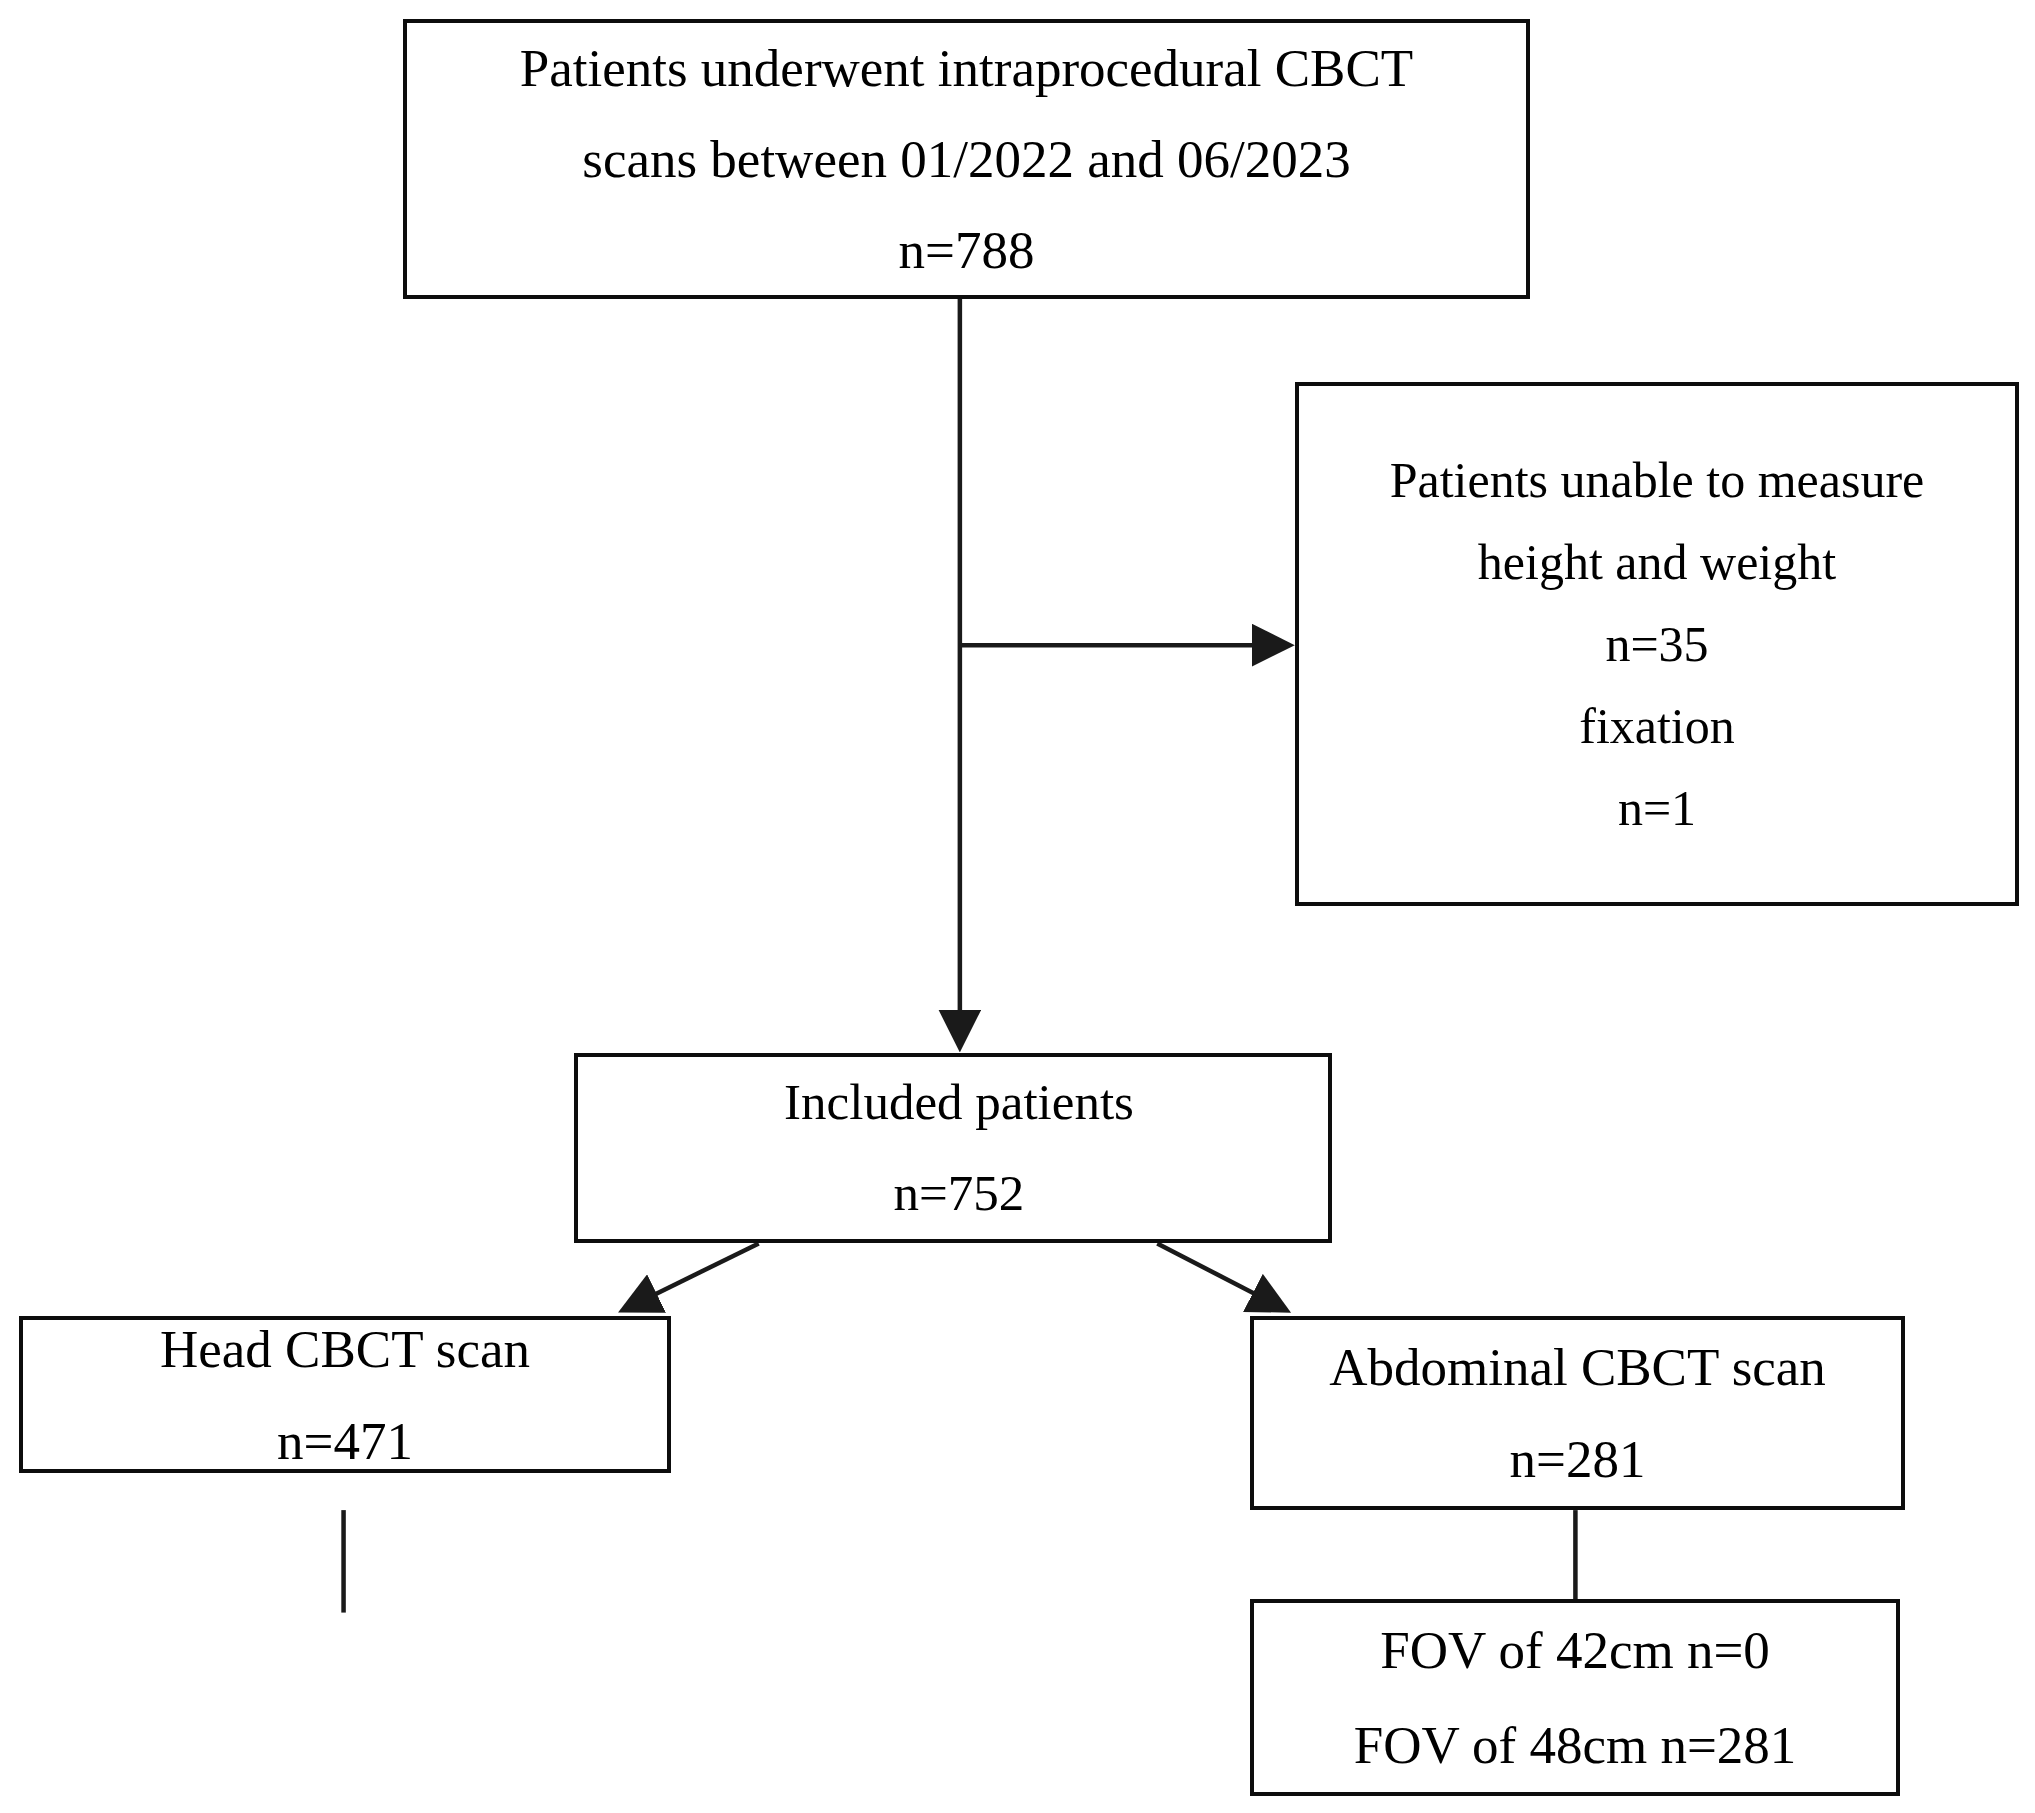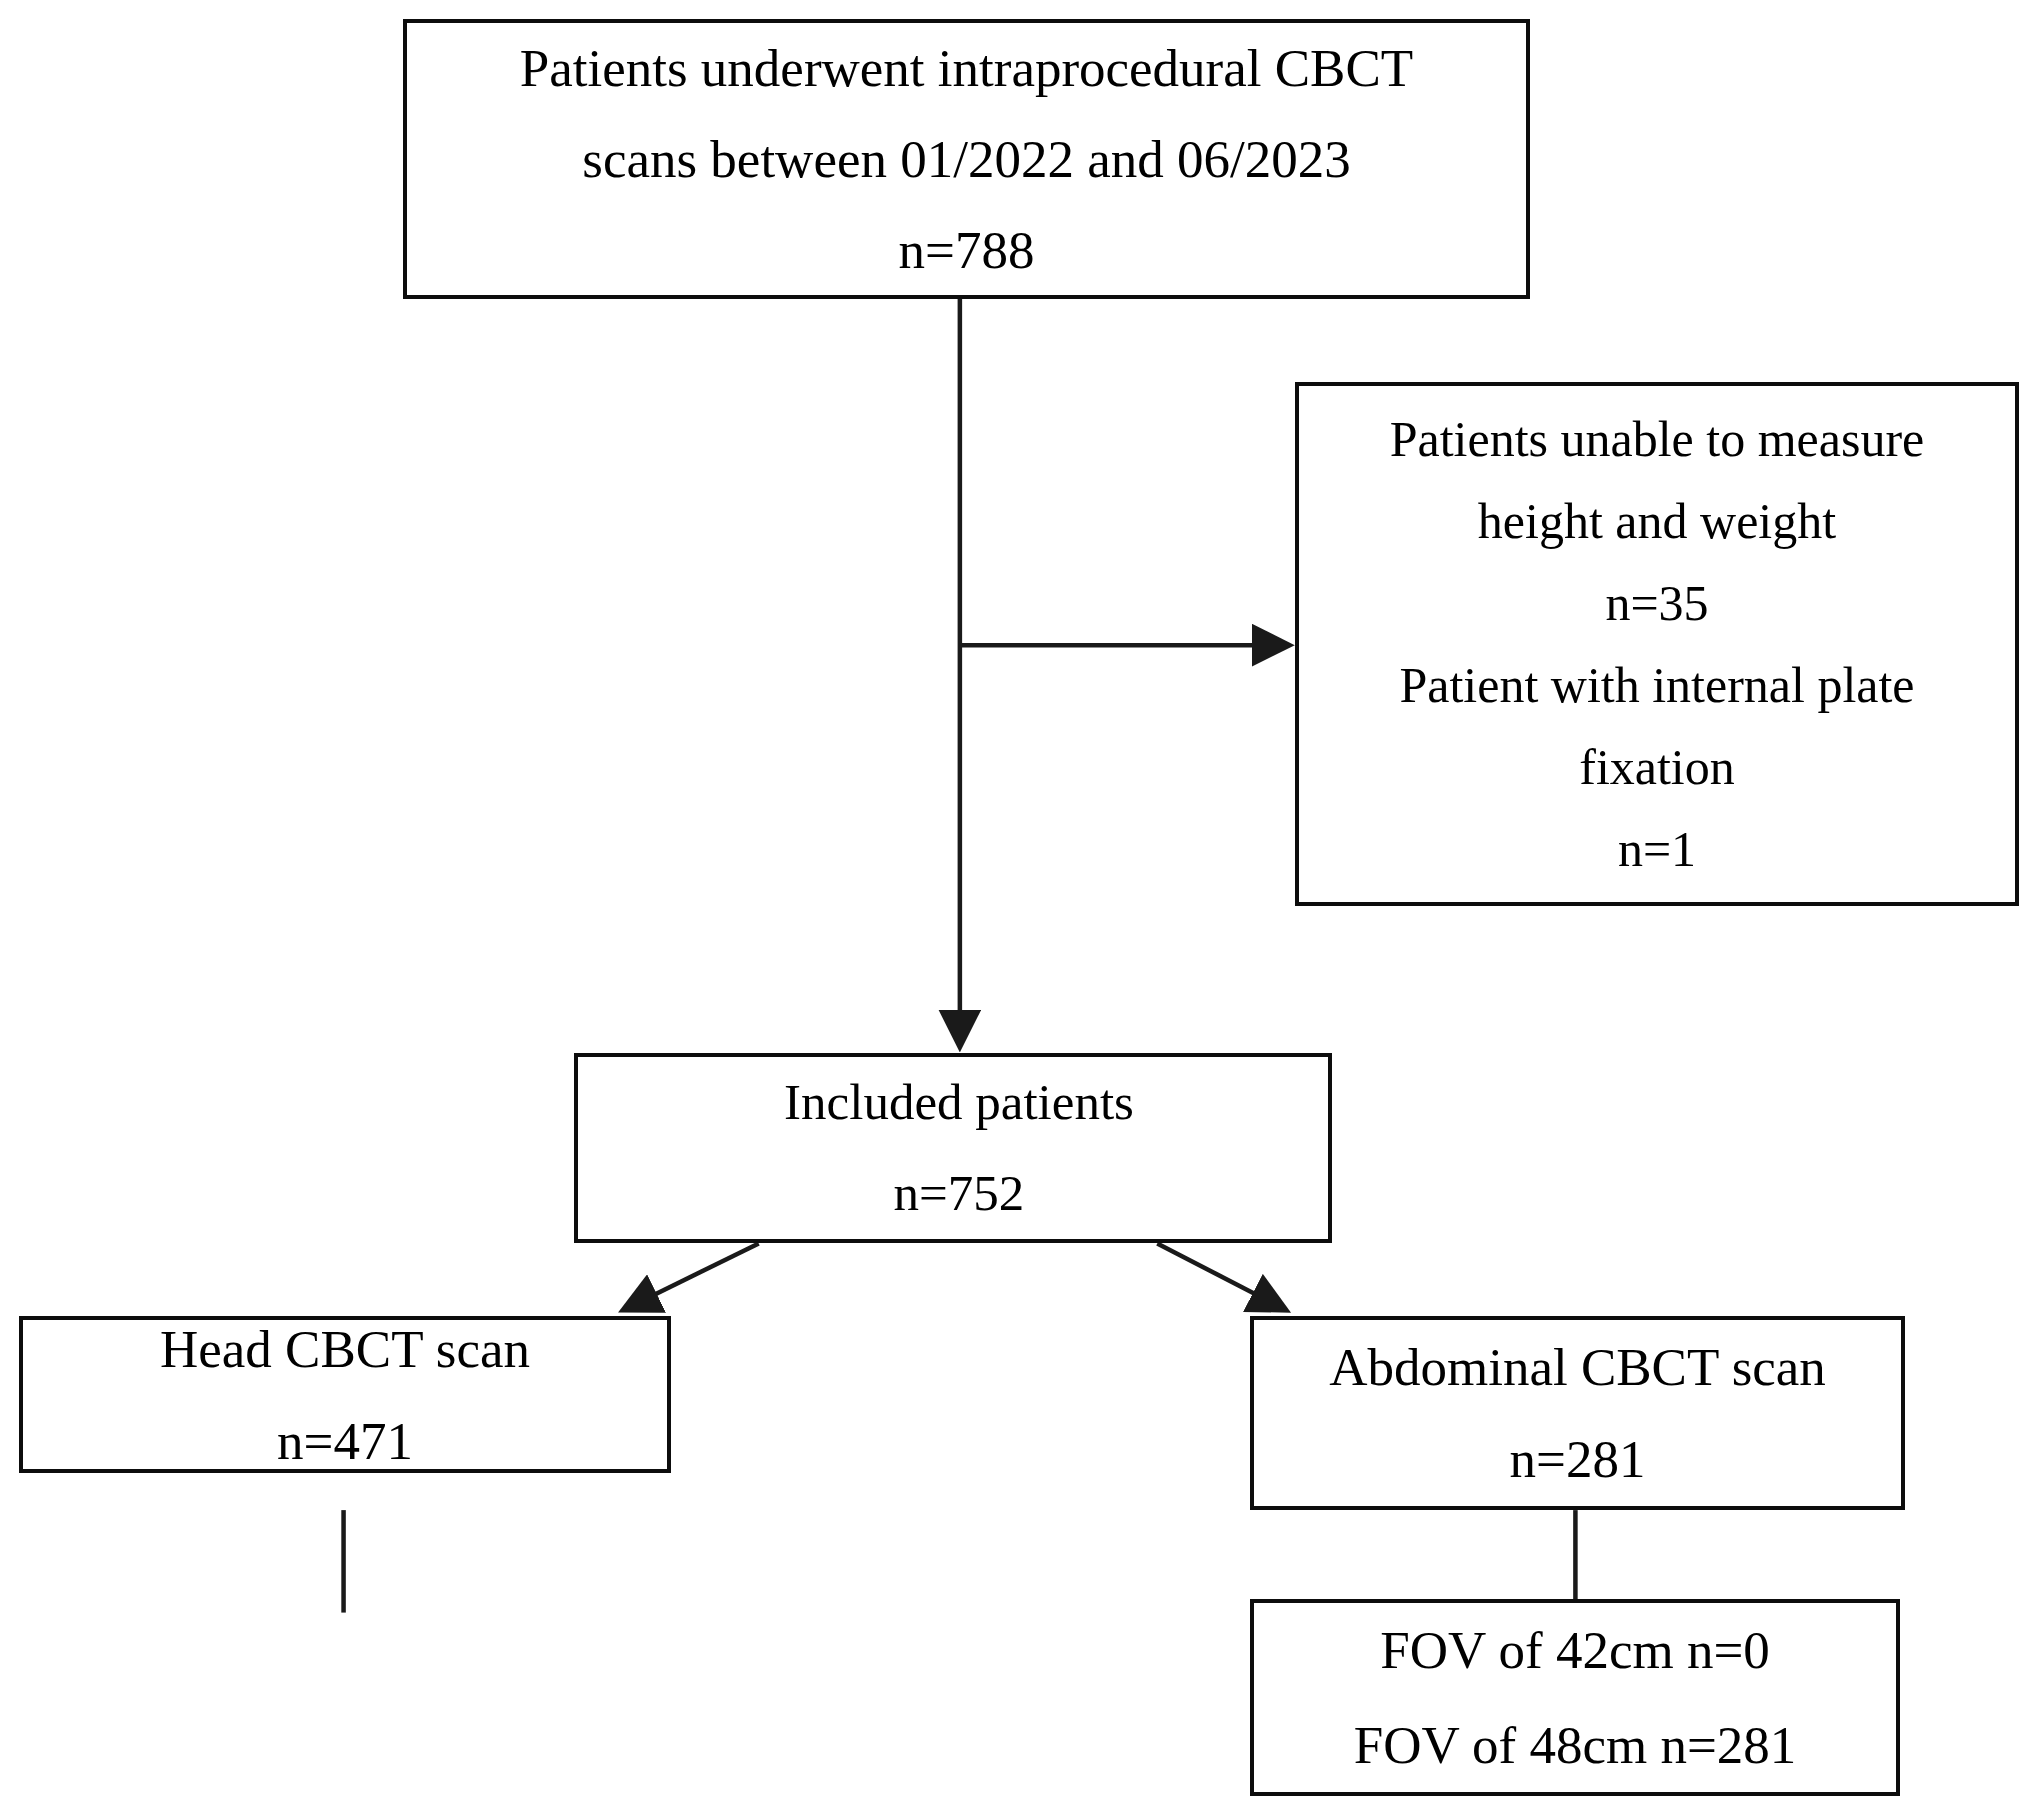--- a/index.html
+++ b/index.html
@@ -90,21 +90,20 @@
   <div class="node box-screened">
     <span class="line">Patients underwent intraprocedural CBCT</span>
     <span class="line">scans between 01/2022 and 06/2023</span>
     <span class="line">n=788</span>
   </div>
 
   <div class="node box-excluded">
     <span class="line">Patients unable to measure</span>
     <span class="line">height and weight</span>
     <span class="line">n=35</span>
-    <span class="line">Patient with internal plate</span>
     <span class="line">fixation</span>
     <span class="line">n=1</span>
   </div>
 
   <div class="node box-included">
     <span class="line">Included patients</span>
     <span class="line">n=752</span>
   </div>
 
   <div class="node box-head">

